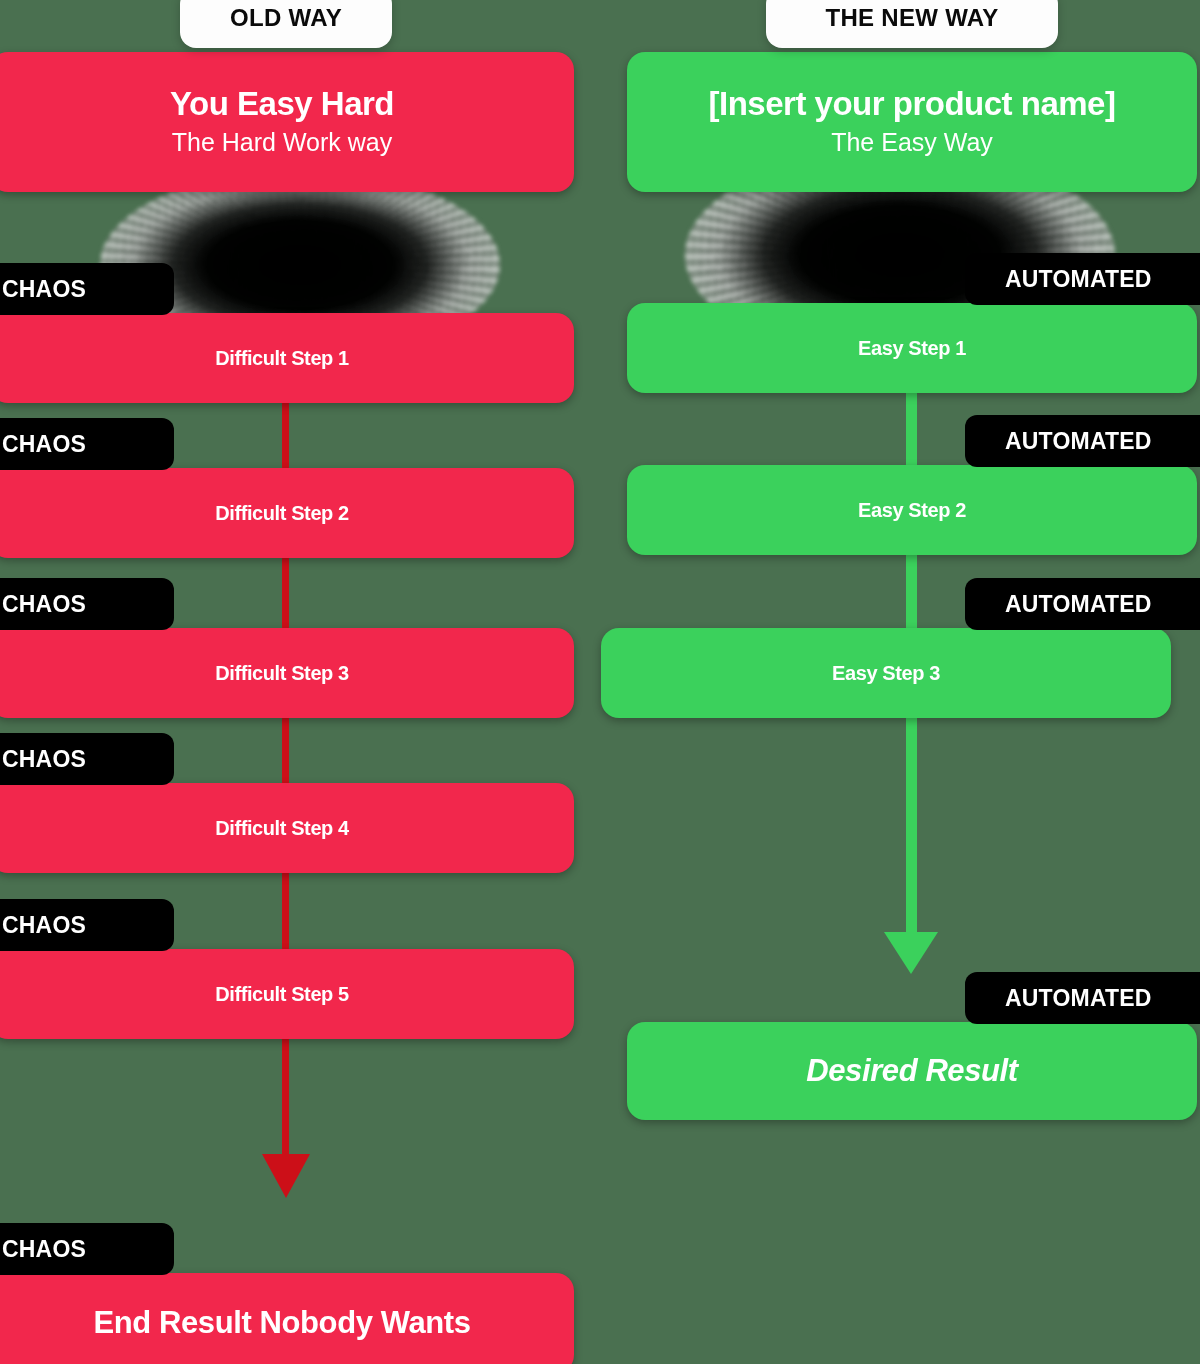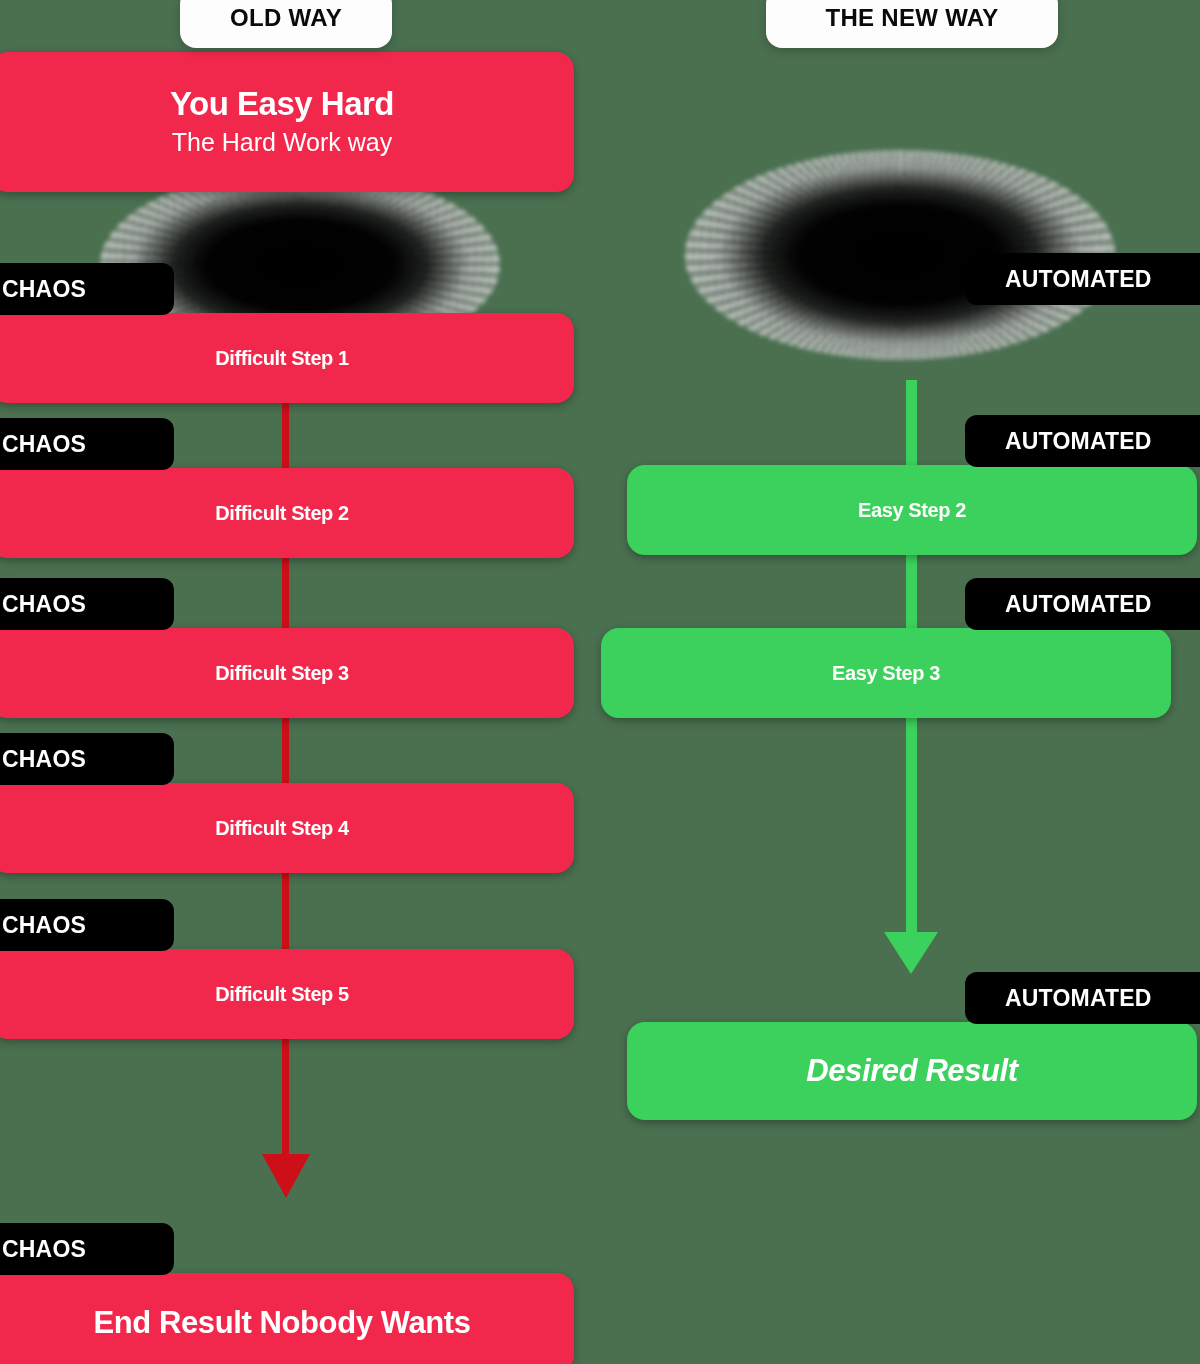--- a/index.html
+++ b/index.html
@@ -199,24 +199,31 @@
   <div class="tag tag-left" style="left:-30px; top:899px; width:204px; height:52px;">CHAOS</div>
   <div class="card card-red" style="left:-10px; top:949px; width:584px; height:90px;">
     <div class="card-title">Difficult Step 5</div>
   </div>
 
   <div class="tag tag-left" style="left:-30px; top:1223px; width:204px; height:52px;">CHAOS</div>
   <div class="card card-red" style="left:-10px; top:1273px; width:584px; height:100px;">
     <div class="card-result-title">End Result Nobody Wants</div>
   </div>
 
+  <div class="card card-green" style="left:627px; top:52px; width:570px; height:140px;">
+    <div class="card-head-title">[Insert your product name]</div>
+    <div class="card-head-sub">The Easy Way</div>
+  </div>
 
   <div class="pill" style="left:766px; top:-12px; width:292px; height:60px;">THE NEW WAY</div>
 
   <div class="tag tag-right" style="left:965px; top:253px; width:265px; height:52px;">AUTOMATED</div>
+  <div class="card card-green" style="left:627px; top:303px; width:570px; height:90px;">
+    <div class="card-title">Easy Step 1</div>
+  </div>
 
   <div class="tag tag-right" style="left:965px; top:415px; width:265px; height:52px;">AUTOMATED</div>
   <div class="card card-green" style="left:627px; top:465px; width:570px; height:90px;">
     <div class="card-title">Easy Step 2</div>
   </div>
 
   <div class="tag tag-right" style="left:965px; top:578px; width:265px; height:52px;">AUTOMATED</div>
   <div class="card card-green" style="left:601px; top:628px; width:570px; height:90px;">
     <div class="card-title">Easy Step 3</div>
   </div>

